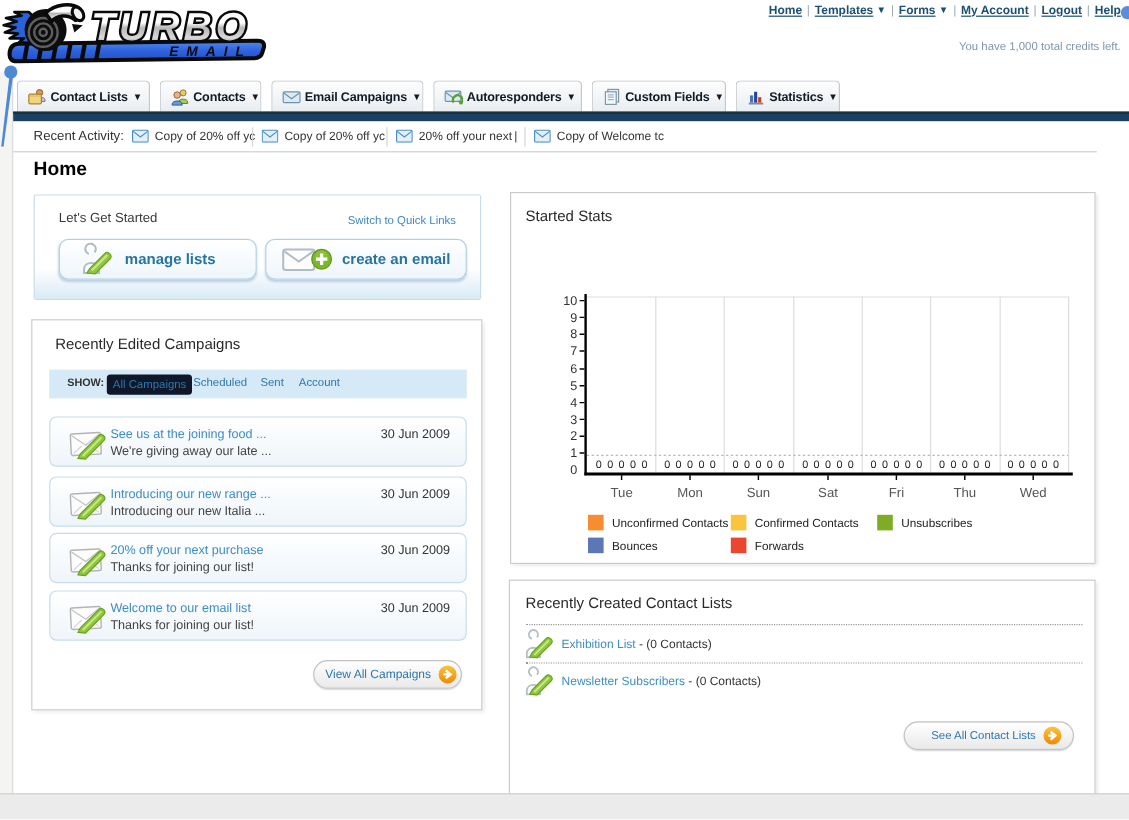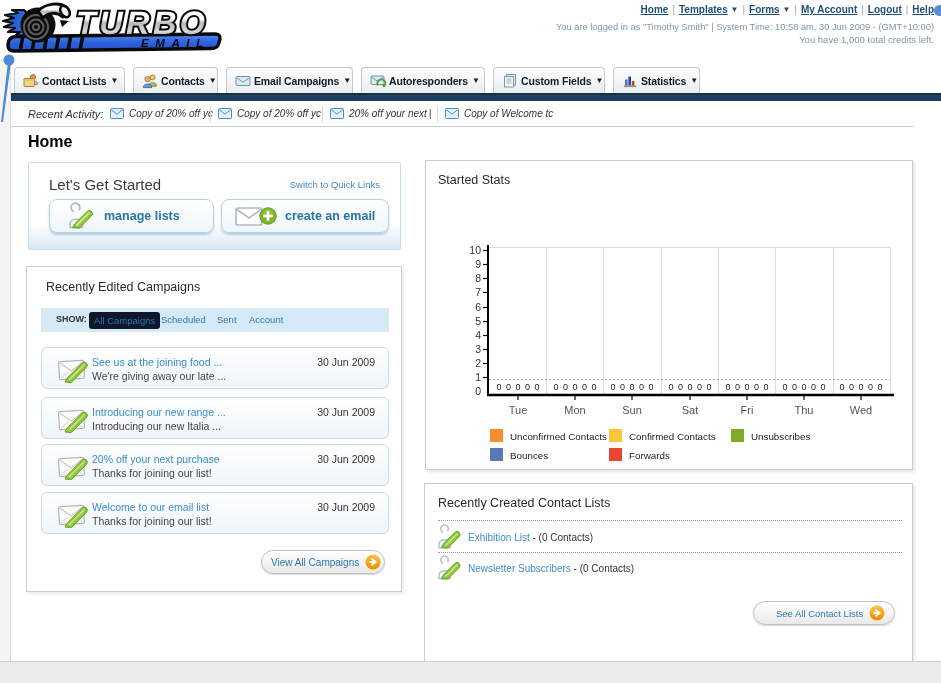--- a/index.html
+++ b/index.html
@@ -29,34 +29,34 @@
 .tab { position:absolute; top:0; height:26px; border:1px solid #c3c8cc; border-bottom:none;
   border-radius:4px 4px 0 0; background:linear-gradient(#fdfdfe,#e9edf0);
   display:flex; align-items:center; padding:0 4px 0 8px; font-size:10.5px; font-weight:bold;
   color:#101c28; white-space:nowrap; overflow:hidden; letter-spacing:-0.15px; }
 .tab svg { margin-right:3px; flex-shrink:0; }
 .tab .car { margin-left:4px; font-size:8px; color:#1a1a1a; }
 #navybar { position:absolute; left:11px; top:93px; width:930px; height:8px; background:#1c4063; border-top:2px solid #12333f; }
 
 
 #recent { position:absolute; left:11px; top:101px; width:903px; height:26px;
-  border-bottom:1px solid #cfcfcf; font-size:11px; color:#333;font-style:italic; }
+  border-bottom:1px solid #cfcfcf; font-size:11px; color:#333; }
 #recent .lbl { position:absolute; left:17px; top:7px; color:#333; }
 .ritem { position:absolute; top:7px; white-space:nowrap; color:#333; font-size:10px; }
 .ritem svg { vertical-align:-2px; margin-right:5px; }
 .rsep { position:absolute; top:5px; width:1px; height:16px; background:#d5d5d5; }
 
 
 #homeh { position:absolute; left:28px; top:133px; font-size:16px; font-weight:bold; color:#000; }
 
 
 #box1 { position:absolute; left:28px; top:162px; width:373px; height:88px;
   border:1px solid #c9dcea; background:linear-gradient(#ffffff 70%, #d9eaf7);
   border-radius:2px; }
-#box1 h2 { position:absolute; left:20px; top:13px; font-size:15px; font-weight:normal; color:#3a3a3a; }
+#box1 h2 { position:absolute; left:20px; top:13px; font-size:11px; font-weight:normal; color:#3a3a3a; }
 #switchq { position:absolute; right:20px; top:16px; font-size:9.5px; color:#3f88c1; text-decoration:none; }
 .bigbtn { position:absolute; top:36px; height:34px; border:1px solid #b6d0e2; border-radius:8px;
   background:linear-gradient(#ffffff,#eef6fb); box-shadow:0 2px 2px rgba(120,160,190,.45);
   display:flex; align-items:center; font-size:12.5px; font-weight:bold;
   color:#27759e; text-decoration:none; }
 #btn-ml { left:20px; width:165px; }
 #btn-ce { left:192px; width:168px; }
 
 
 
@@ -104,21 +104,20 @@
 </style>
 </head>
 <body>
 <div id="stage">
   <div id="leftstrip"></div>
 
   <div id="toplinks">
     <a href="#">Home</a><span class="sep">|</span><a href="#">Templates</a> <span class="car">▼</span><span class="sep">|</span><a href="#">Forms</a> <span class="car">▼</span><span class="sep">|</span><a href="#">My Account</a><span class="sep">|</span><a href="#">Logout</a><span class="sep">|</span><a href="#">Help</a>
     <div id="helpdot"></div>
   </div>
-  <div id="loginline">You are logged in as "Timothy Smith" | System Time: 10:58 am, 30 Jun 2009 - (GMT+10:00)</div>
   <div id="creditline">You have 1,000 total credits left.</div>
 
   <svg id="logo" width="260" height="130" viewBox="0 0 260 130" style="position:absolute;left:0;top:0">
     <defs>
       <linearGradient id="chrome" x1="0" y1="0" x2="0" y2="1">
         <stop offset="0" stop-color="#f4f4f4"></stop>
         <stop offset="0.40" stop-color="#ffffff"></stop>
         <stop offset="0.52" stop-color="#b8b8b8"></stop>
         <stop offset="0.75" stop-color="#d8d8d8"></stop>
         <stop offset="0.9" stop-color="#9a9a9a"></stop>

